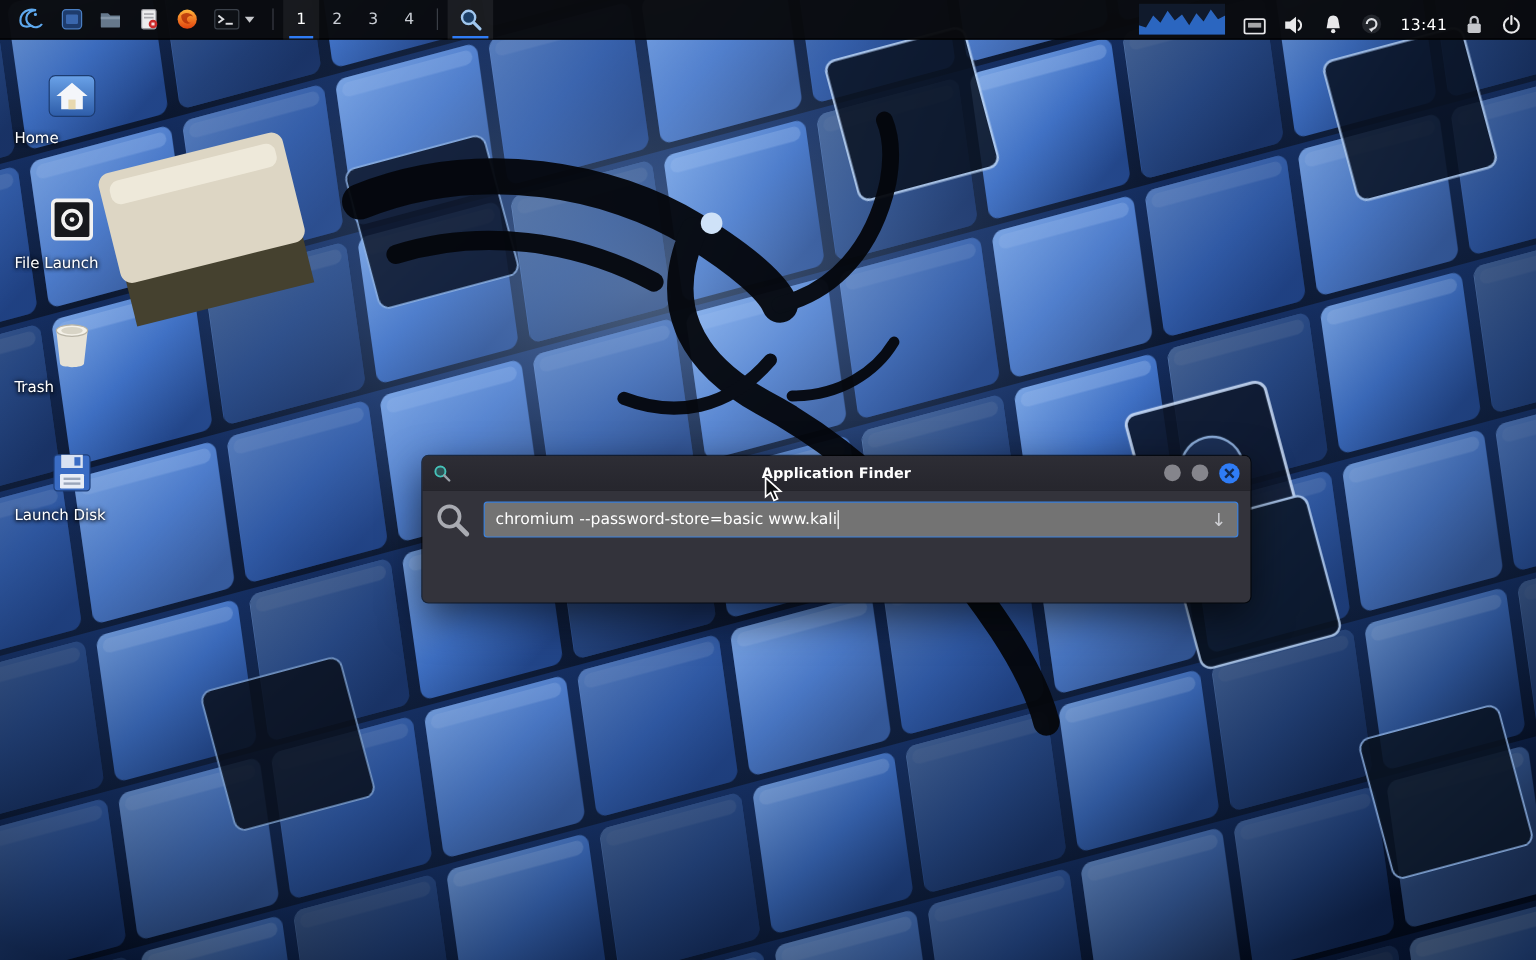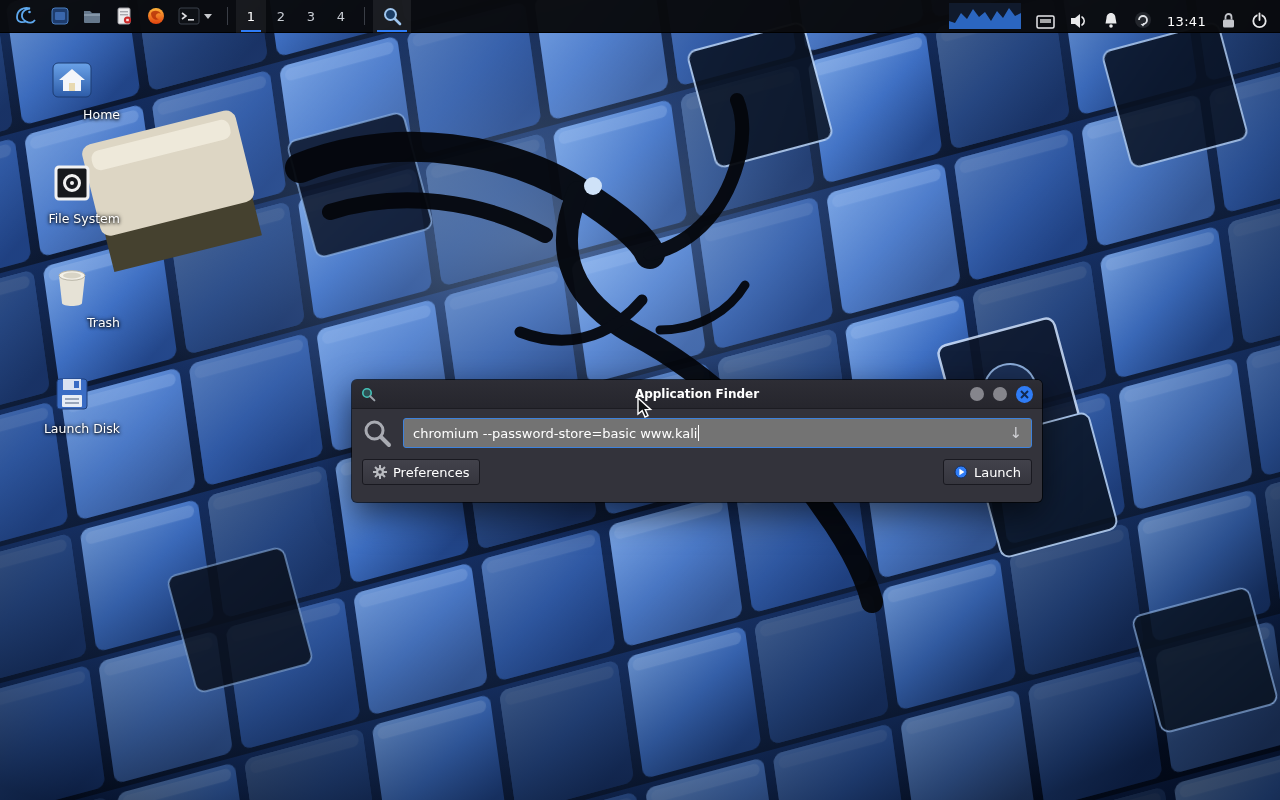--- a/index.html
+++ b/index.html
@@ -22,21 +22,21 @@
                       height:2px; background:#2f7cf6; }
   .task { width:38px; height:33px; display:flex; align-items:center; justify-content:center;
           position:relative; background:rgba(255,255,255,.07); }
   .task::after { content:""; position:absolute; left:4px; right:4px; bottom:1px;
                  height:2px; background:#2f7cf6; }
   .p-right { margin-left:auto; display:flex; align-items:flex-end; gap:15px; padding-right:4px; }
   .clock { font-size:13px; color:#fff; letter-spacing:.3px; }
   .graph { display:flex; align-items:center; }
 
   
-  .desk { position:absolute; left:24px; width:96px; text-align:right; z-index:10; cursor:default; }
+  .desk { position:absolute; left:12px; width:96px; text-align:left; z-index:10; cursor:default; }
   .dicon { height:46px; display:flex; align-items:flex-end; justify-content:center; }
   .dlabel { margin-top:7px; color:#fff; font-size:12.5px;
             text-shadow:0 1px 3px #000, 0 0 4px rgba(0,0,0,.9); }
 
   
   .finder { position:absolute; left:352px; top:380px; width:690px; height:122px; z-index:40;
             background:#33333b; border-radius:5px;
             box-shadow:0 12px 34px rgba(0,0,0,.6), 0 0 0 1px rgba(0,0,0,.65); }
   .titlebar { height:29px; background:linear-gradient(#2d2d35,#26262d);
               border-radius:5px 5px 0 0; display:flex; align-items:center;
@@ -266,21 +266,21 @@
 </div>
 
 <div class="desk" style="top:158px">
   <div class="dicon">
     <svg width="42" height="42" viewBox="0 0 42 42">
       <rect x="5" y="5" width="32" height="32" rx="3" fill="#17191d" stroke="#f2f2f2" stroke-width="3"></rect>
       <circle cx="21" cy="21" r="7.5" fill="none" stroke="#f2f2f2" stroke-width="3"></circle>
       <circle cx="21" cy="21" r="2" fill="#f2f2f2"></circle>
     </svg>
   </div>
-  <div class="dlabel">File System</div>
+  <div class="dlabel">File Launch</div>
 </div>
 
 <div class="desk" style="top:262px">
   <div class="dicon">
     <svg width="38" height="42" viewBox="0 0 38 42">
       <path d="M6 10 C6 13.5 32 13.5 32 10 L29 37 C29 41 9 41 9 37 Z" fill="#e6e2d6"></path>
       <ellipse cx="19" cy="9.5" rx="13" ry="4.8" fill="#f4f1e8" stroke="#b8b4a6"></ellipse>
       <ellipse cx="19" cy="9.5" rx="9" ry="3" fill="#d8d4c6"></ellipse>
     </svg>
   </div>
@@ -326,40 +326,18 @@
       <svg width="30" height="30" viewBox="0 0 30 30">
         <circle cx="12.5" cy="12.5" r="8.5" fill="none" stroke="#a9abb2" stroke-width="3"></circle>
         <line x1="19" y1="19" x2="27" y2="27" stroke="#a9abb2" stroke-width="4" stroke-linecap="round"></line>
       </svg>
       <div class="inputbox">
         <span>chromium --password-store=basic www.kali</span>
         <span class="caret"></span>
         <span class="iarrow">↓</span>
       </div>
     </div>
-    <div class="frow2">
-      <button class="fbtn">
-        <svg width="14" height="14" viewBox="0 0 14 14">
-          <g fill="#b9bbc0">
-            <rect x="6" y="0" width="2" height="14"></rect>
-            <rect x="0" y="6" width="14" height="2"></rect>
-            <rect x="6" y="0" width="2" height="14" transform="rotate(45 7 7)"></rect>
-            <rect x="6" y="0" width="2" height="14" transform="rotate(-45 7 7)"></rect>
-            <circle cx="7" cy="7" r="4"></circle>
-          </g>
-          <circle cx="7" cy="7" r="1.8" fill="#3a3a43"></circle>
-        </svg>
-        <span>Preferences</span>
-      </button>
-      <button class="fbtn">
-        <svg width="14" height="14" viewBox="0 0 14 14">
-          <circle cx="7" cy="7" r="6" fill="#2f7cf6" stroke="#17305e"></circle>
-          <polygon points="5.4,3.8 10.4,7 5.4,10.2" fill="#fff"></polygon>
-        </svg>
-        <span>Launch</span>
-      </button>
-    </div>
   </div>
 </div>
 
 <svg class="cursor" width="20" height="22" viewBox="0 0 20 22">
   <path d="M3 1 L3 17 L7.2 13.6 L10 20 L13 18.7 L10.2 12.6 L15.6 12.4 Z" fill="#101114" stroke="#fff" stroke-width="1.4"></path>
 </svg>
 
 </body></html>

